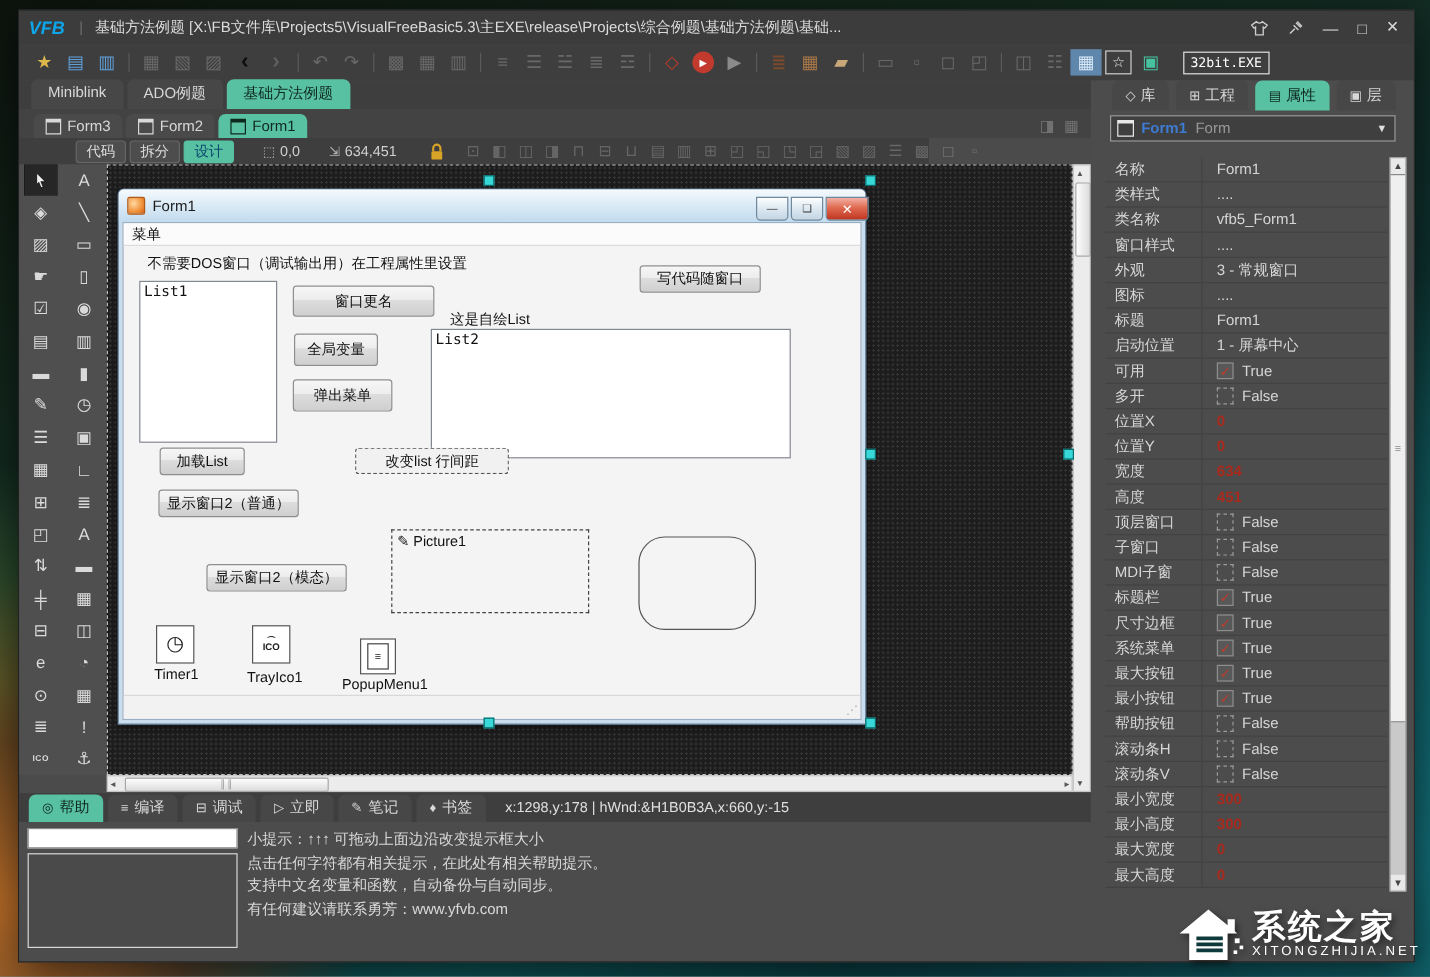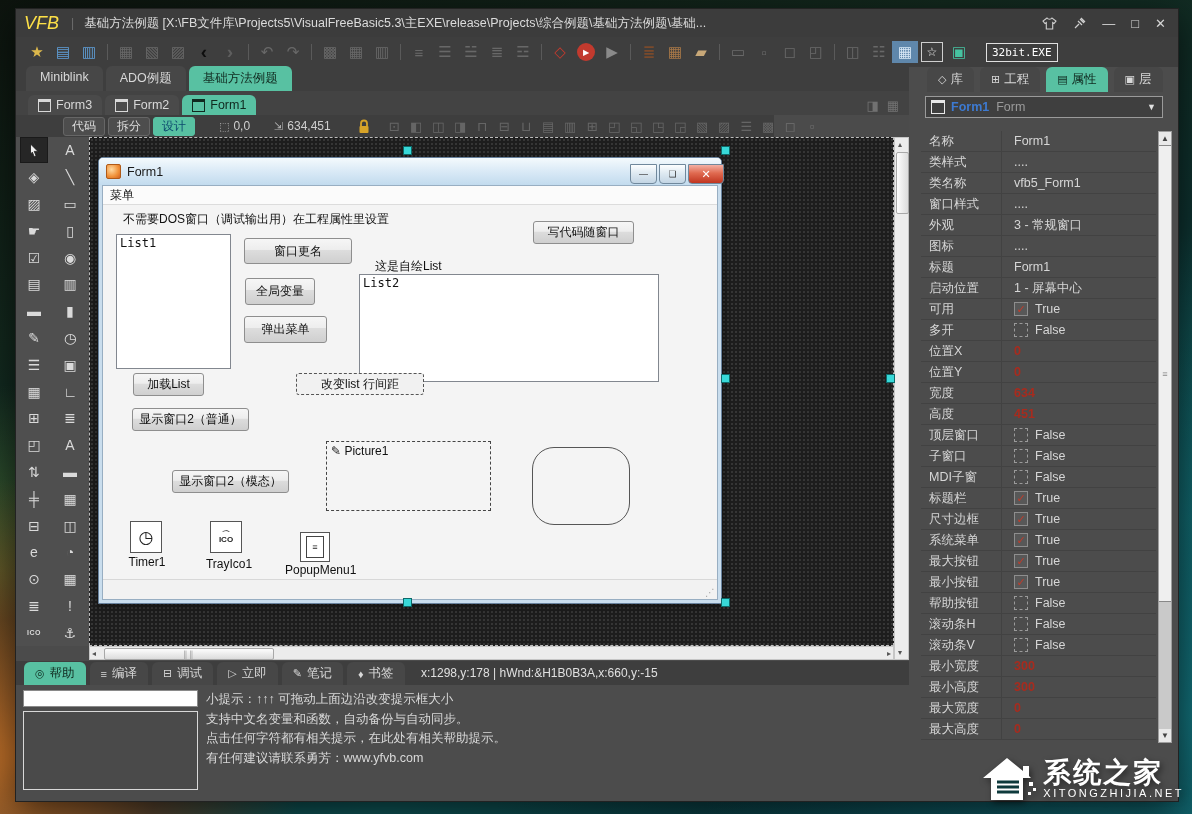--- a/index.html
+++ b/index.html
@@ -22,21 +22,21 @@
   .wm-cn{color:#fff;font-weight:bold;font-size:28px;letter-spacing:2px;line-height:28px;}
   .wm-en{color:#fff;font-size:11px;letter-spacing:2.5px;}
 
   
   #ide{position:absolute;left:15px;top:8px;width:1162px;height:792px;background:#4b4b4b;
        border:1px solid #222;box-shadow:0 10px 35px rgba(0,0,0,.65);}
 
   
   .titlebar{position:absolute;left:0;top:0;width:100%;height:28px;background:#3c3c3c;
             display:flex;align-items:center;}
-  .logo{font-weight:normal;font-style:italic;font-size:18px;color:#fde047;margin:0 12px 0 8px;}
+  .logo{font-weight:bold;font-style:italic;font-size:15px;color:#0ea5e9;margin:0 12px 0 8px;}
   .menus{display:flex;gap:24px;margin-right:18px;white-space:nowrap;}
   .menu-item{color:#e2e2e2;font-size:12.5px;cursor:default;}
   .title-sep{color:#6e6e6e;margin-right:10px;}
   .win-title{flex:1;color:#dcdcdc;font-size:12.5px;white-space:nowrap;overflow:hidden;}
   .caps{display:flex;align-items:center;gap:16px;padding:0 12px;}
   .caps span{color:#d6d6d6;font-size:13px;cursor:default;}
   .caps svg{display:block;}
 
   
   .toolbar{position:absolute;left:0;top:28px;width:100%;height:30px;background:#3e3e3e;
@@ -394,21 +394,21 @@
           <span class="fcap close">✕</span>
         </div>
       </div>
       <div class="f-body">
         <div class="f-menubar">
           <span>菜单</span>
         </div>
         <span class="ctl flabel" style="left:20px;top:25px;">不需要DOS窗口（调试输出用）在工程属性里设置</span>
         <div class="ctl w7btn" style="left:430px;top:35px;width:101px;height:23px;">写代码随窗口</div>
         <div class="ctl flist" style="left:13px;top:48px;width:115px;height:135px;">List1</div>
-        <div class="ctl w7btn" style="left:141px;top:52px;width:108px;height:26px;">窗口更名</div>
+        <div class="ctl w7btn" style="left:141px;top:52px;width:118px;height:26px;">窗口更名</div>
         <span class="ctl flabel" style="left:272px;top:72px;">这是自绘List</span>
         <div class="ctl flist" style="left:256px;top:88px;width:300px;height:108px;">List2</div>
         <div class="ctl w7btn" style="left:142px;top:92px;width:70px;height:27px;">全局变量</div>
         <div class="ctl w7btn" style="left:141px;top:130px;width:83px;height:27px;">弹出菜单</div>
         <div class="ctl w7btn" style="left:30px;top:187px;width:71px;height:23px;">加载List</div>
         <div class="ctl w7btn dashed" style="left:193px;top:187px;width:128px;height:22px;">改变list 行间距</div>
         <div class="ctl w7btn" style="left:29px;top:222px;width:117px;height:23px;">显示窗口2（普通）</div>
         <div class="ctl w7btn" style="left:69px;top:284px;width:117px;height:23px;">显示窗口2（模态）</div>
         <div class="ctl picturebox" style="left:223px;top:255px;width:165px;height:70px;">
           <span>✎</span>
@@ -485,22 +485,22 @@
         </div>
       </div>
     <span class="status-text">x:1298,y:178 | hWnd:&amp;H1B0B3A,x:660,y:-15</span>
   </div>
 
   <div class="bottompanel">
     <input class="help-search" value="" style="">
     <div class="help-list"></div>
     <div class="help-lines">
         <div>小提示：↑↑↑ 可拖动上面边沿改变提示框大小</div>
+        <div>点击任何字符都有相关提示，在此处有相关帮助提示。</div>
         <div>支持中文名变量和函数，自动备份与自动同步。</div>
-        <div>点击任何字符都有相关提示，在此处有相关帮助提示。</div>
         <div>有任何建议请联系勇芳：www.yfvb.com</div>
       </div>
   </div>
 
   <div class="rightpanel">
     <div class="panel-tabs">
         <div class="rtab">
           <span class="rico">◇</span>
           <span>库</span>
         </div>

